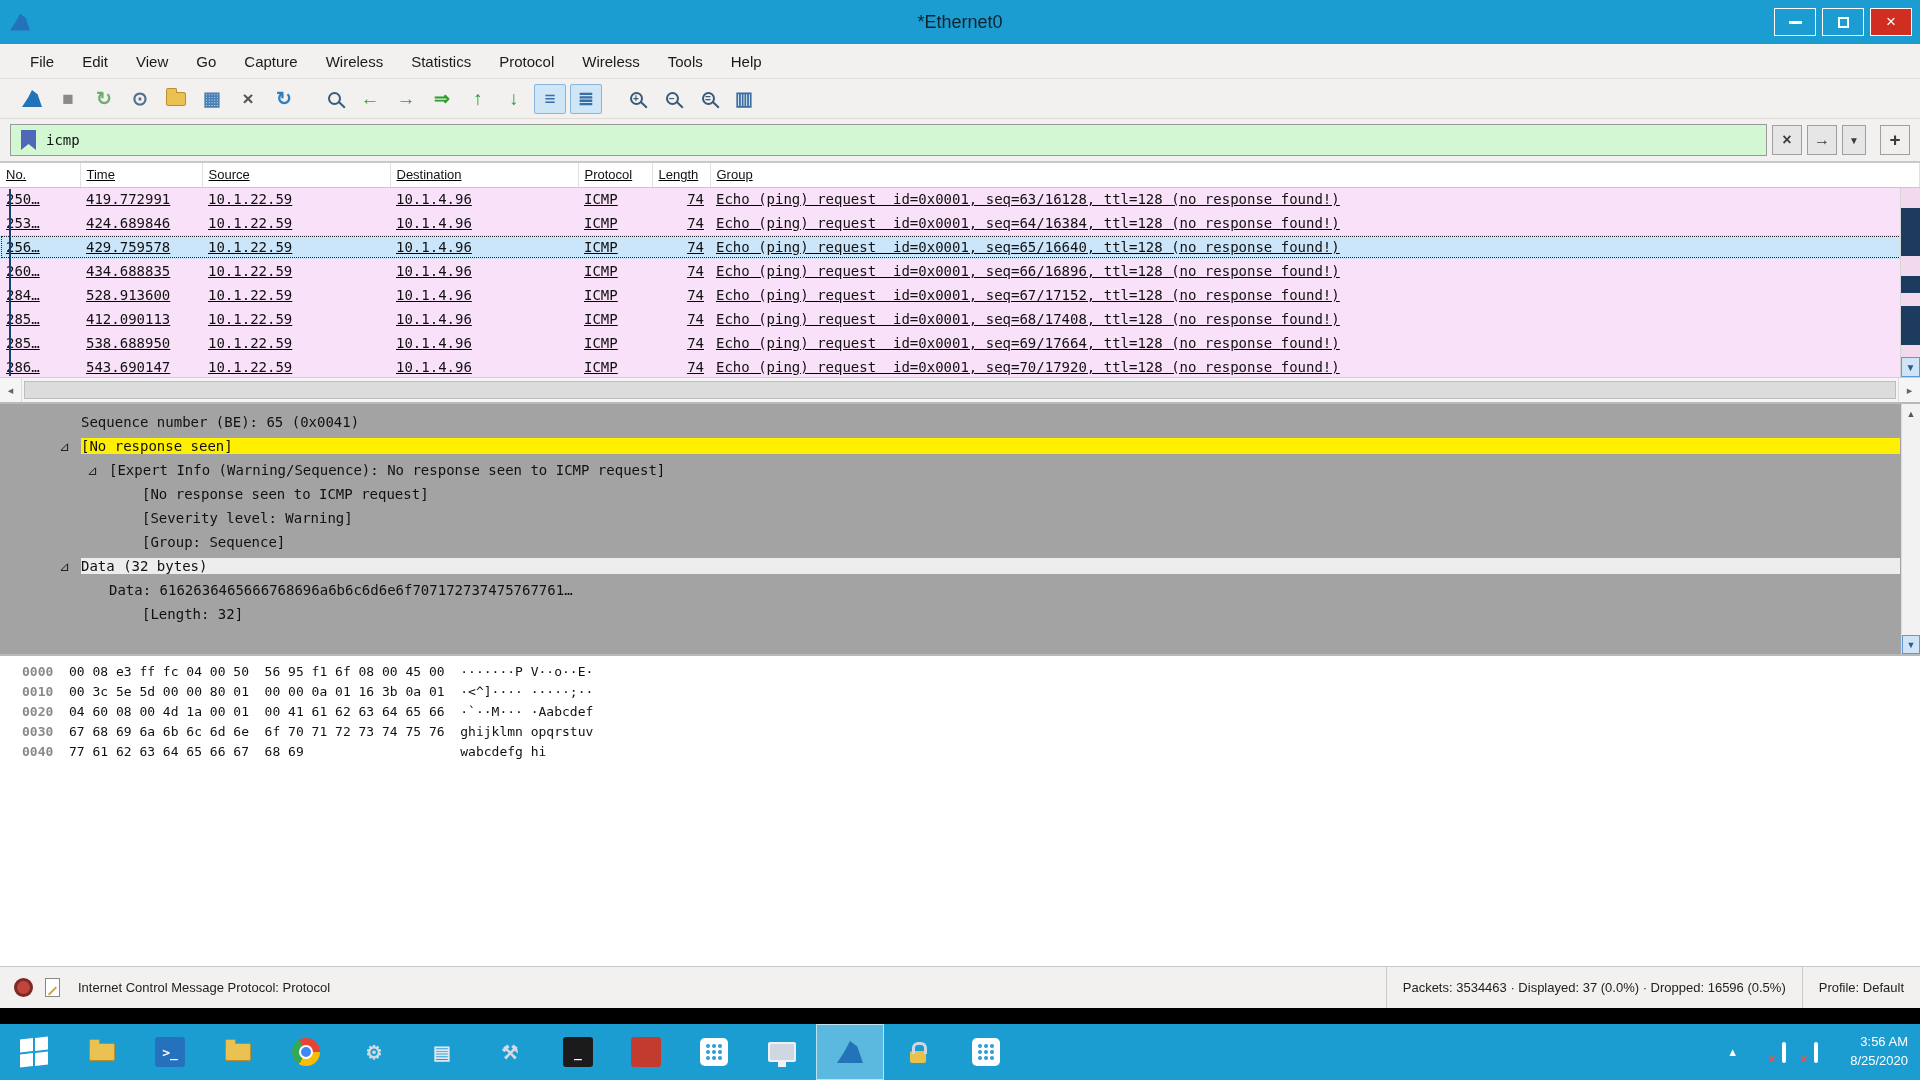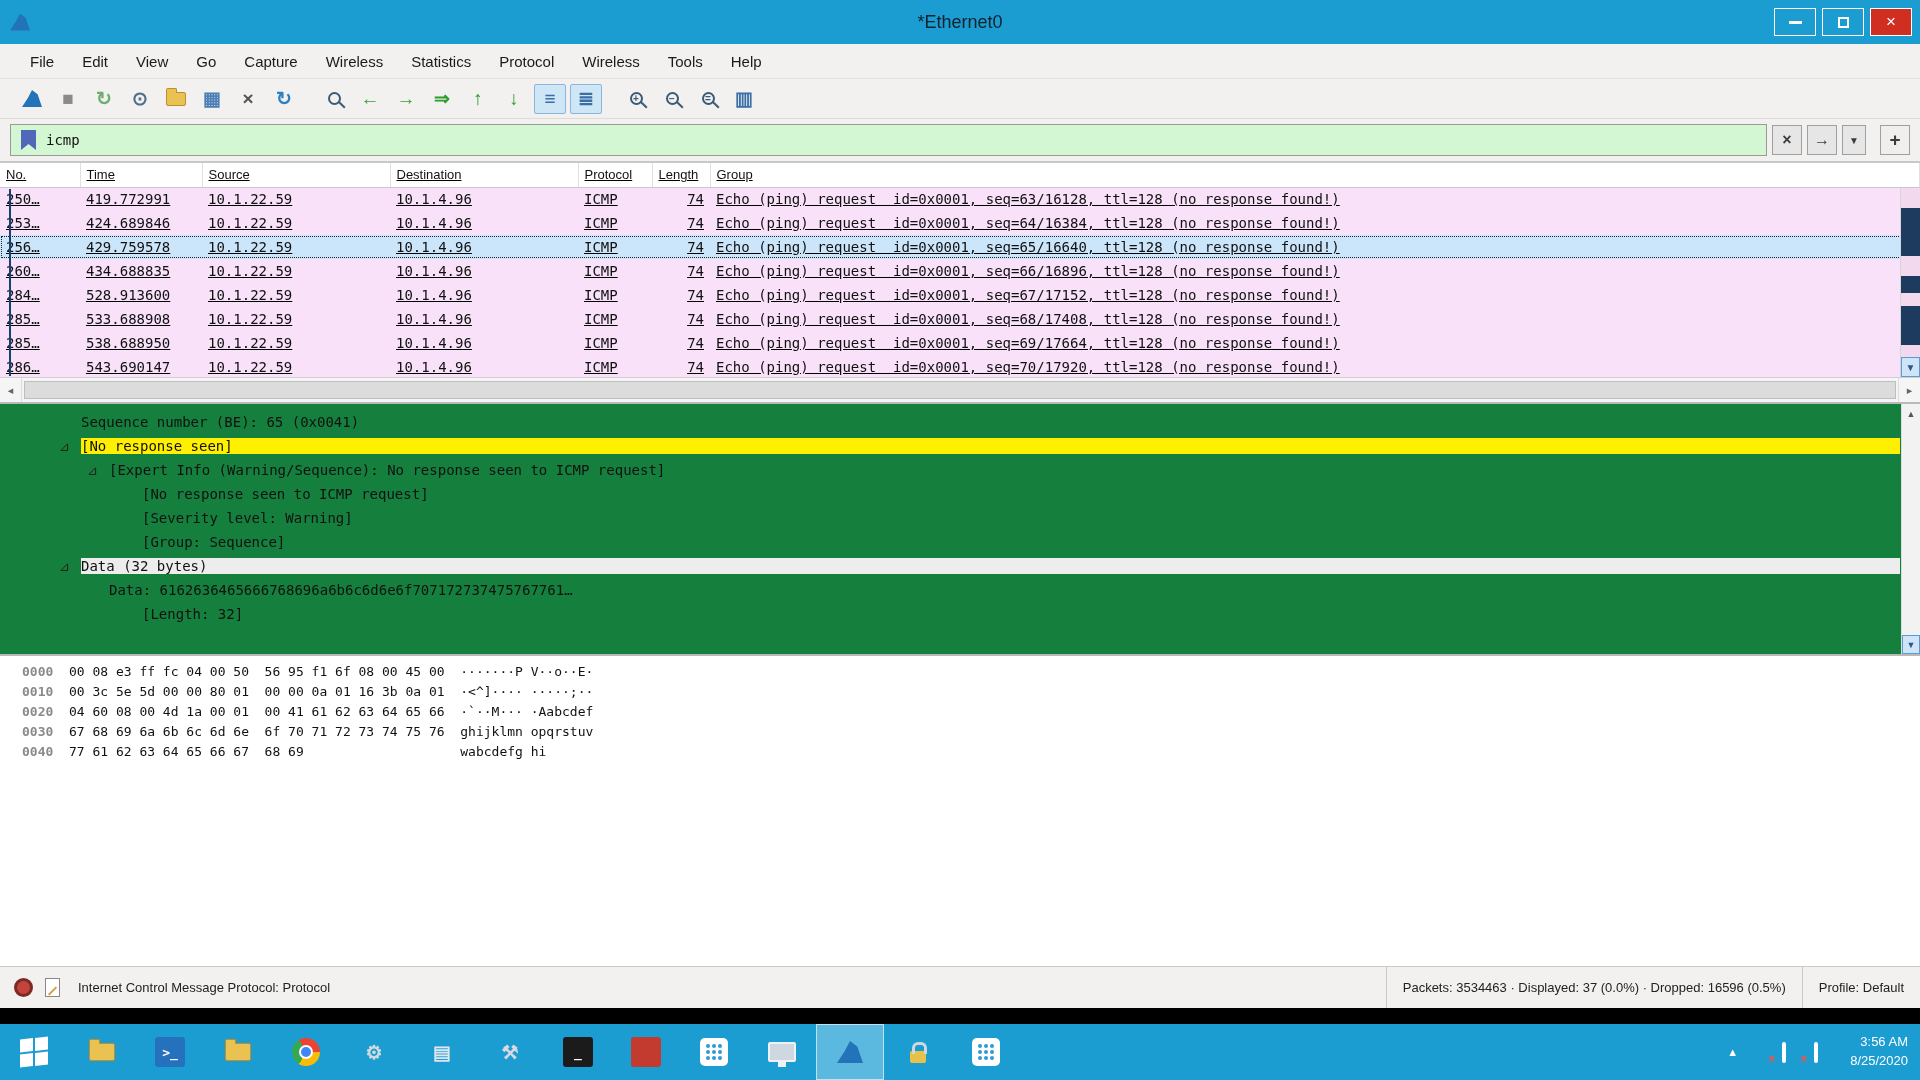--- a/index.html
+++ b/index.html
@@ -55,21 +55,21 @@
   tr.selected { background:#cbe6fb; outline:1px dotted #222; outline-offset:-2px; }
   .vscroll { position:absolute; top:25px; right:0; bottom:25px; width:20px; display:flex; flex-direction:column; border-left:1px solid #d5d5d5; }
   .minimap { flex:1; background:linear-gradient(#f2d9ee 0 12%, #1d3a5f 12% 40%, #f2d9ee 40% 52%, #1d3a5f 52% 62%, #f2d9ee 62% 70%, #1d3a5f 70% 93%, #f2d9ee 93% 100%); }
   .vs-btn { height:20px; background:#cfe4f7; border:1px solid #5b9bd5; color:#2b5b8a; font-size:10px; display:flex; align-items:center; justify-content:center; }
   .hscroll { position:absolute; left:0; right:0; bottom:0; height:25px; background:#f5f5f5; border-top:1px solid #d0d0d0; display:flex; align-items:stretch; }
   .hs-arrow { width:22px; display:flex; align-items:center; justify-content:center; color:#666; font-size:11px; border-right:1px solid #ddd; }
   .hs-arrow:last-child { border-left:1px solid #ddd; border-right:none; }
   .hs-thumb { flex:1; background:#dcdcdc; border:1px solid #bdbdbd; margin:3px 2px; }
 
   
-  .details { height:252px; background:#15803d; border-top:2px solid #b9b9b9; padding:6px 20px 0 0; position:relative; flex:none; overflow:hidden; }
+  .details { height:252px; background:#a3a3a3; border-top:2px solid #b9b9b9; padding:6px 20px 0 0; position:relative; flex:none; overflow:hidden; }
   .det-line { height:24px; display:flex; align-items:center; font:14px "DejaVu Sans Mono", monospace; color:#111; white-space:pre; }
   .det-line.ind1 { padding-left:59px; }
   .det-line.ind2 { padding-left:87px; }
   .det-line.ind3 { padding-left:142px; }
   .exp { width:22px; font-size:13px; color:#222; flex:none; }
   .det-text { flex:1; }
   .hl-yellow { background:#ffef00; }
   .hl-gray { background:#ededed; }
   .dscroll { position:absolute; right:0; top:0; bottom:0; width:19px; background:#f2f2f2; border-left:1px solid #ddd; display:flex; flex-direction:column; justify-content:space-between; }
   .ds-btn { height:19px; display:flex; align-items:center; justify-content:center; font-size:9px; color:#555; }
@@ -305,21 +305,21 @@
               <td class="c0">284…</td>
               <td class="c1">528.913600</td>
               <td class="c2">10.1.22.59</td>
               <td class="c3">10.1.4.96</td>
               <td class="c4">ICMP</td>
               <td class="c5">74</td>
               <td class="c6">Echo (ping) request  id=0x0001, seq=67/17152, ttl=128 (no response found!)</td>
             </tr>
             <tr class="pink">
               <td class="c0">285…</td>
-              <td class="c1">533.688908</td>
+              <td class="c1">412.090113</td>
               <td class="c2">10.1.22.59</td>
               <td class="c3">10.1.4.96</td>
               <td class="c4">ICMP</td>
               <td class="c5">74</td>
               <td class="c6">Echo (ping) request  id=0x0001, seq=68/17408, ttl=128 (no response found!)</td>
             </tr>
             <tr class="pink">
               <td class="c0">285…</td>
               <td class="c1">538.688950</td>
               <td class="c2">10.1.22.59</td>

